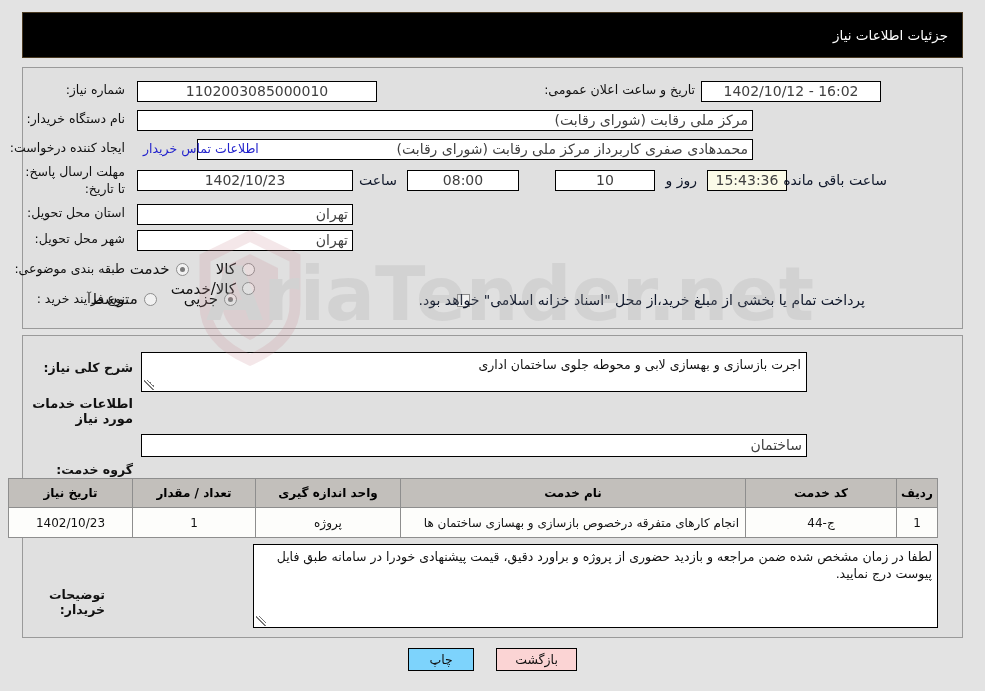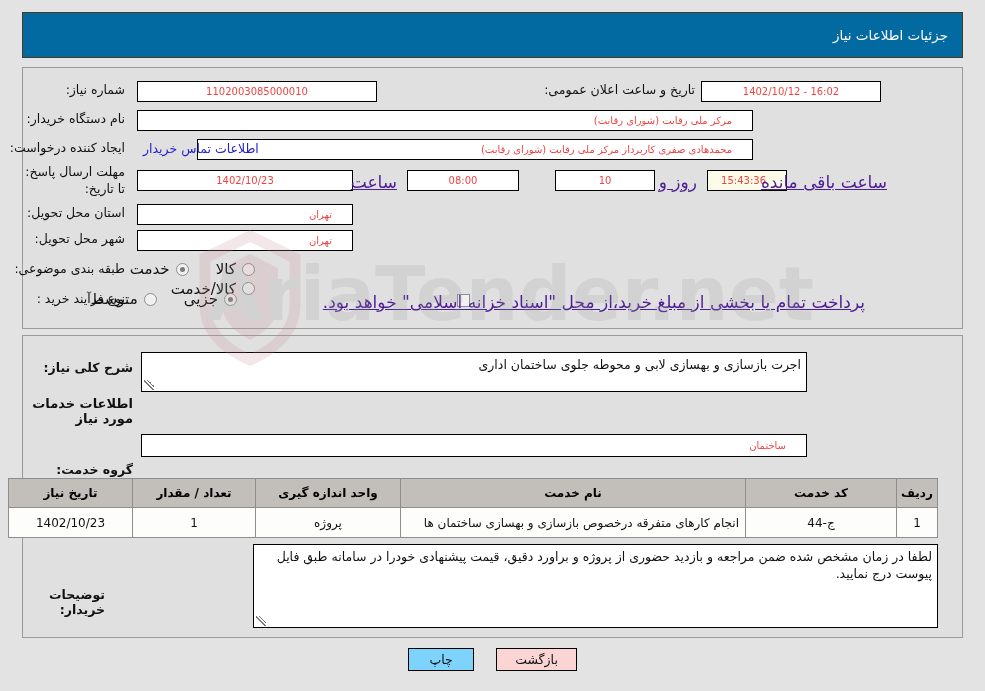--- a/index.html
+++ b/index.html
@@ -26,21 +26,21 @@
     z-index: 5;
   }
 
   
   .title-bar {
     position: absolute;
     right: 22px;
     top: 12px;
     width: 941px;
     height: 46px;
-    background: #0369a1;
+    background: #000000;
     border: 1px solid #4a3a22;
     box-sizing: border-box;
     display: flex;
     align-items: center;
     justify-content: flex-start;
     padding-right: 14px;
   }
   .title-bar .title-text {
     color: #ffffff;
     font-size: 13.5px;
@@ -69,32 +69,31 @@
     font-size: 12.5px;
     color: #111;
     text-align: right;
   }
   .fbox {
     background: #ffffff;
     border: 1px solid #000000;
     box-sizing: border-box;
     height: 21px;
     line-height: 19px;
-    font-size: 10px;
-    color: #ef4444;
-    padding: 0 20px;
+    font-size: 14px;
+    color: #404040;
+    padding: 0 4px;
     overflow: hidden;
   }
   .fbox.center { text-align: center; }
   .fbox.right  { text-align: right; }
   .fbox.cream  { background: #fbfbe8; }
   .plain {
-    font-size: 17px;
-    color: #4c1d95;
-    text-decoration: underline;
+    font-size: 14px;
+    color: #0f172a;
   }
   .link {
     font-size: 12.5px;
     color: #2222cc;
     cursor: pointer;
   }
 
   
   .radio {
     display: inline-block;

